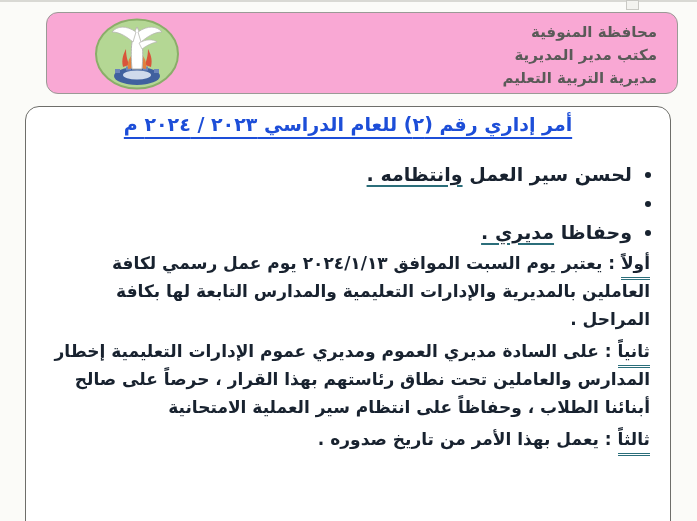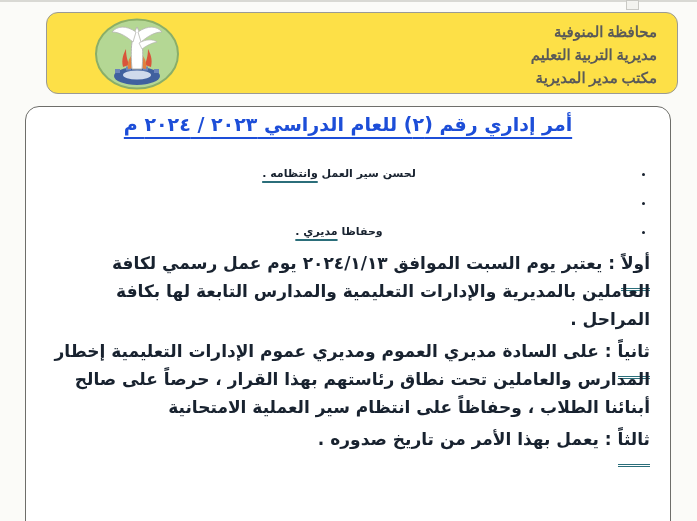--- a/index.html
+++ b/index.html
@@ -8,21 +8,21 @@
     background:#fbfbf8;
     font-family:"DejaVu Sans",sans-serif;
     -webkit-font-smoothing:antialiased;
   }
   .scan-top{position:absolute;top:0;left:0;width:697px;height:2px;background:#d9d9d4;}
   .scan-sq{position:absolute;top:0;left:626px;width:11px;height:8px;border:1px solid #c9c9c4;background:#f3f3ef;}
 
   
   .header-box{
     position:absolute;left:46px;top:12px;width:630px;height:80px;
-    background:#fde047;border:1.5px solid #9a9a96;border-radius:12px;font-family:Liberation Serif, serif;
+    background:#f9a8d4;border:1.5px solid #9a9a96;border-radius:12px;
   }
   .logo{position:absolute;left:46px;top:4px;width:88px;height:74px;}
   .hdr-lines{
     position:absolute;right:20px;top:8px;text-align:right;direction:rtl;
     color:#5a5a58;font-weight:bold;font-size:15px;line-height:23px;
   }
   .hdr-lines div{white-space:nowrap;}
 
   
   .main-box{
@@ -30,39 +30,39 @@
     background:#fff;border:1.6px solid #6e6e6a;border-radius:14px;
     direction:rtl;color:#18222f;padding:6px 20px 0 20px;box-sizing:border-box;
   }
   .title-row{text-align:center;height:32px;}
   .title-row span{
     font-size:19px;font-weight:bold;color:#1d4ed8;
     text-decoration:underline;text-underline-offset:6px;text-decoration-thickness:1.5px;
   }
   ul.preamble{
     margin:16px 18px 0 0;padding:0;list-style:disc;
-    font-weight:bold;font-size:11px;line-height:26px;text-align:center;
+    font-weight:bold;font-size:19px;line-height:26px;
   }
   ul.preamble li{margin-bottom:3px;}
   .u{
     text-decoration:underline;text-decoration-color:#2b6e7a;
     text-underline-offset:4px;text-decoration-thickness:1.5px;
   }
   .l2{display:block;margin-right:44px;}
   .u2{border-bottom:3px double #2b6e7a;padding-bottom:1px;}
   .decree-row{text-align:center;margin-top:6px;height:25px;position:relative;right:-45px;}
   .decree-row .decree-t{
     font-size:17.5px;font-weight:bold;
     text-decoration:underline;text-underline-offset:5px;text-decoration-thickness:1.5px;
   }
   .decree-row .decree-c{font-size:17.5px;font-weight:bold;}
   p.clause{
     margin:4px 0 0 0;font-weight:bold;font-size:17px;line-height:28px;text-align:right;
   }
-  p.clause .lbl{border-bottom:3px double #2b6e7a;padding-bottom:15px;}
+  p.clause .lbl{border-bottom:3px double #2b6e7a;padding-bottom:4px;}
 </style>
 </head>
 <body>
 
 <div class="scan-top"></div>
 <div class="scan-sq"></div>
 
 <div class="header-box">
   <svg class="logo" viewBox="0 0 88 74">
     <ellipse cx="44" cy="37" rx="41" ry="34.5" fill="#b4d794" stroke="#8aae69" stroke-width="2"></ellipse>
@@ -80,22 +80,22 @@
     <path d="M53 52 C54 46 52 42 50 39 C50 45 49 48 48 51 Z" fill="#e2803f"></path>
 
     <path d="M44 10 C39 19 37 30 39 52 L49 52 C51 30 49 19 44 10 Z" fill="#ffffff" stroke="#b5b5b0" stroke-width="1"></path>
 
     <path d="M43 15 C33 8 24 9 19 15 C27 15 34 20 40 25 Z" fill="#ffffff" stroke="#b5b5b0" stroke-width="0.8"></path>
     <path d="M45 15 C55 8 64 9 69 15 C61 15 54 20 48 25 Z" fill="#ffffff" stroke="#b5b5b0" stroke-width="0.8"></path>
     <path d="M46 26 C53 22 60 22 64 25 C58 26 53 29 49 32 Z" fill="#ffffff" stroke="#b5b5b0" stroke-width="0.7"></path>
   </svg>
   <div class="hdr-lines">
     <div>محافظة المنوفية</div>
+    <div>مكتب مدير المديرية</div>
     <div>مديرية التربية التعليم</div>
-    <div>مكتب مدير المديرية</div>
   </div>
 </div>
 
 <div class="main-box">
 
   <div class="title-row">
     <span>أمر إداري رقم (٢) للعام الدراسي ٢٠٢٣ / ٢٠٢٤ م</span>
   </div>
 
   <ul class="preamble">

